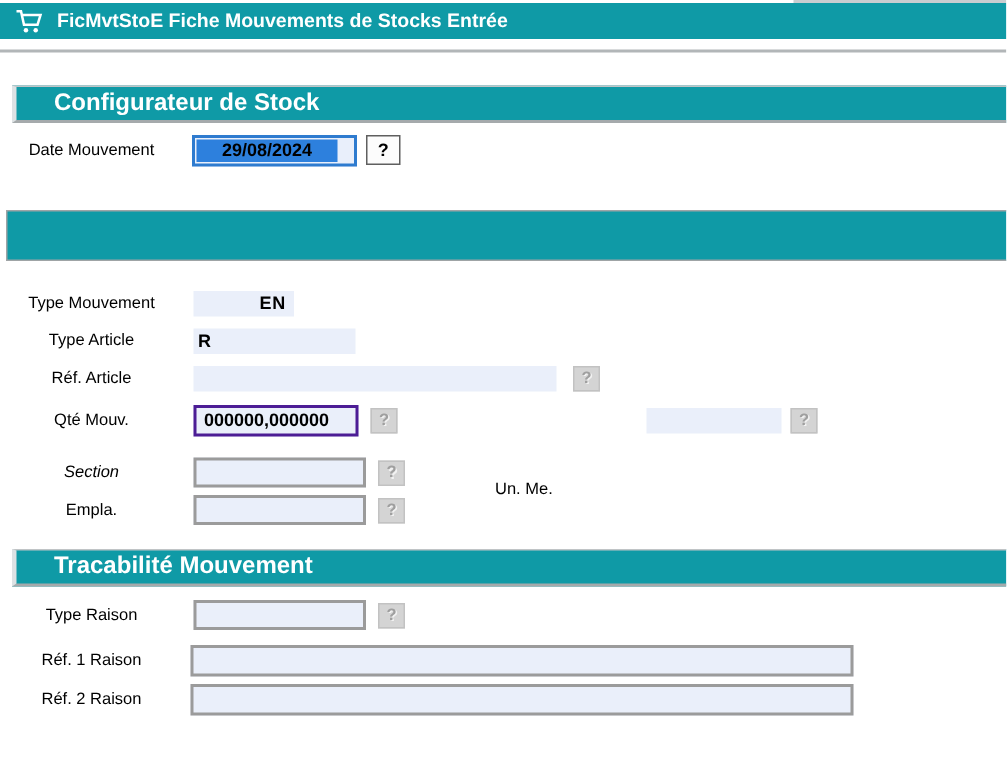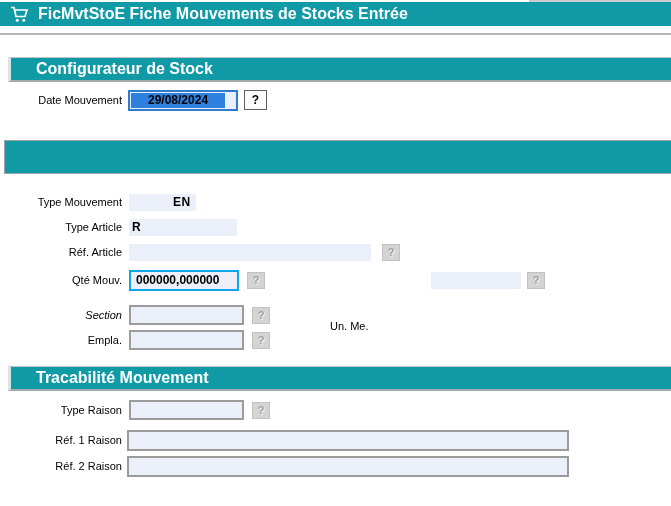--- a/index.html
+++ b/index.html
@@ -9,40 +9,40 @@
   }
   html,body{margin:0;padding:0;background:#fff;}
   #app{
     position:relative;width:671px;height:506px;background:#ffffff;overflow:hidden;
     font-family:"Liberation Sans","DejaVu Sans",sans-serif;font-size:11px;color:#000;
   }
   .abs{position:absolute;box-sizing:border-box;}
   
   .titlebar{top:2px;left:0;width:671px;height:24px;background:var(--teal);}
   .titlebar .ttl{position:absolute;left:38px;top:0;height:24px;line-height:24px;
-    color:#fff;font-weight:bold;font-size:16px;white-space:nowrap;}
+    color:#fff;font-weight:bold;font-size:13px;white-space:nowrap;}
   .titlebar .carticon{position:absolute;left:10px;top:4px;}
   .edge-artifact{top:0;left:529px;width:142px;height:2px;background:#c9cdd0;}
   .divider{top:33px;left:0;width:671px;height:2px;background:#b2b6b8;}
   
   .sechdr{left:8px;width:663px;height:25px;background:var(--teal);
     border-top:1px solid #c0c4c6;border-bottom:2px solid #a5aaac;border-left:3px solid #dde2e4;}
   .sechdr span{display:block;padding-left:25px;line-height:21px;color:#fff;
     font-weight:bold;font-size:16px;white-space:nowrap;}
   
   .tealband{top:140px;left:4px;width:667px;height:34px;background:var(--teal);
     border:1px solid #9fa4a6;border-right:none;}
   
-  .lbl{left:0;width:122px;text-align:right;white-space:nowrap;}
+  .lbl{left:0;width:122px;text-align:center;white-space:nowrap;}
   
   .fld{background:var(--fieldbg);}
   .val{font-weight:bold;font-size:12px;letter-spacing:0.5px;padding-left:3px;}
   
   .fld-border{background:var(--fieldbg);border:2px solid #9b9b9b;}
-  .fld-qte{background:var(--fieldbg);border:2px solid #0ea5e9;font-weight:bold;
+  .fld-qte{background:var(--fieldbg);border:2px solid #4c1d95;font-weight:bold;
     font-size:12px;padding-left:5px;line-height:17px;}
   
   .fld-date{left:128px;top:90px;width:110px;height:21px;border:2px solid #2e7bcf;
     background:#e9effb;display:flex;align-items:center;padding-left:1px;}
   .fld-date .sel{background:var(--selblue);color:#000;font-weight:bold;font-size:12px;
     padding:0 17px;height:15px;line-height:15px;white-space:nowrap;}
   
   .help{font-weight:bold;text-align:center;cursor:default;}
   .help-on{left:244px;top:90px;width:23px;height:20px;background:#fcfcfc;
     border:1px solid #5f5f5f;font-size:12px;line-height:18px;color:#000;}

